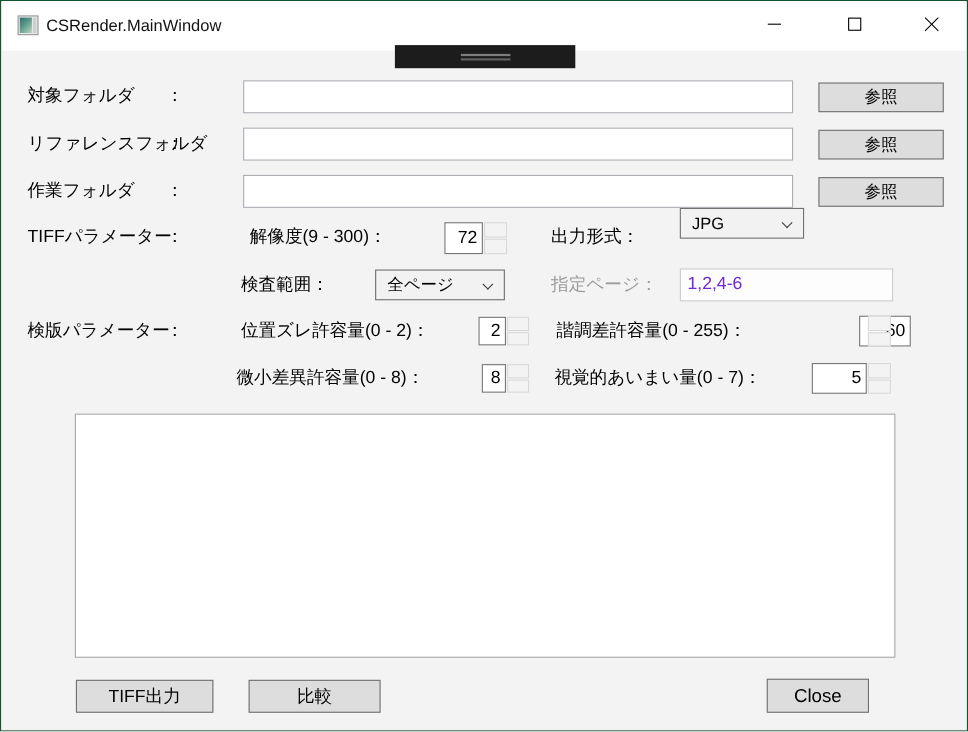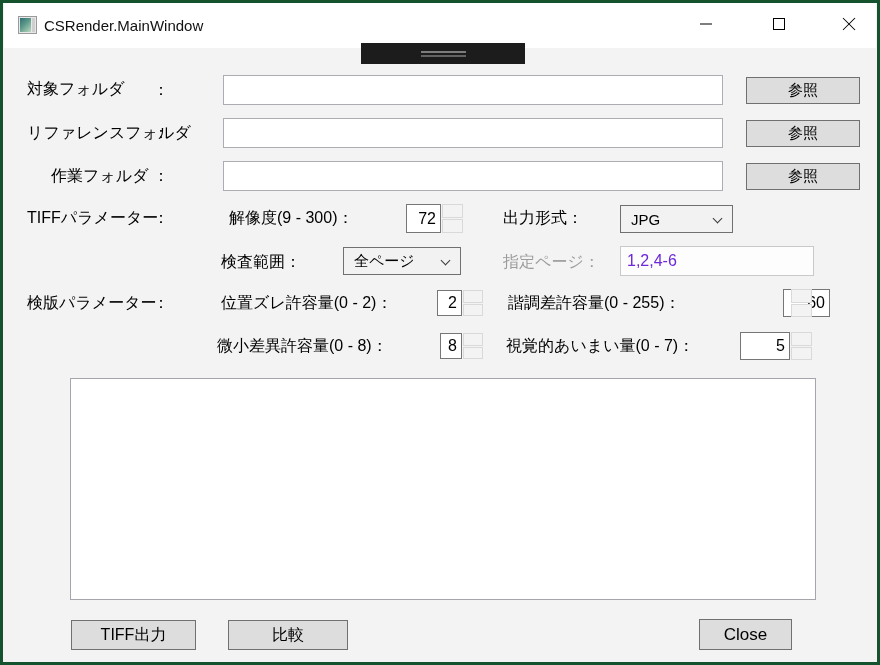--- a/index.html
+++ b/index.html
@@ -1,20 +1,20 @@
 <!DOCTYPE html>
 <html><head>
 <meta charset="utf-8">
 <style>
   * { margin:0; padding:0; box-sizing:border-box; }
   html,body { width:880px; height:665px; overflow:hidden; }
   body { font-family:"Liberation Sans","DejaVu Sans",sans-serif; }
   .window {
     position:relative; width:880px; height:665px;
-    background:#f3f3f3; border:3px solid #14532d;padding-left:20px;
+    background:#f3f3f3; border:1px solid #14532d;padding-left:20px;
   }
   
   .titlebar { position:absolute; left:1px; top:0; right:1px; height:45px; background:#ffffff; }
   .app-icon { position:absolute; left:14px; top:13px; width:19px; height:18px;
     background:#e8e8e8; border:1px solid #9a9a9a; }
   .app-icon .pane { position:absolute; left:1px; top:1px; width:11px; height:14px;
     background:linear-gradient(135deg,#2e6f74 0%,#5e9a8a 45%,#bcd7c2 100%); }
   .app-icon .side { position:absolute; right:1px; top:1px; width:3px; height:14px; background:#cfcfcf; }
   .window-title { position:absolute; left:40px; top:0; height:45px; line-height:45px;
     font-size:15px; color:#111; }
@@ -82,35 +82,35 @@
   <div class="lbl" style="left:24px; top:72px;font-family:Liberation Mono, monospace;">対象フォルダ</div>
   <div class="lbl" style="left:150px; top:72px;">：</div>
   <input class="tbox" style="left: 220px; top: 72px; width: 500px; height: 30px;" value="">
   <button class="btn" style="left:743px; top:74px; width:114px; height:27px;">参照</button>
 
   <div class="lbl" style="left:24px; top:115px;">リファレンスフォルダ</div>
   <div class="lbl" style="left:150px; top:115px;">：</div>
   <input class="tbox" style="left: 220px; top: 115px; width: 500px; height: 30px;" value="">
   <button class="btn" style="left:743px; top:117px; width:114px; height:27px;">参照</button>
 
-  <div class="lbl" style="left:24px; top:158px;margin-left:24px;">作業フォルダ</div>
+  <div class="lbl" style="left:24px; top:158px;">作業フォルダ</div>
   <div class="lbl" style="left:150px; top:158px;">：</div>
   <input class="tbox" style="left: 220px; top: 158px; width: 500px; height: 30px;" value="">
   <button class="btn" style="left:743px; top:160px; width:114px; height:27px;">参照</button>
 
   <div class="lbl" style="left:24px; top:200px;">TIFFパラメーター</div>
   <div class="lbl" style="left:150px; top:200px;">：</div>
   <div class="lbl" style="left:226px; top:200px;text-align:right;">解像度(9 - 300)：</div>
   <input class="spinbox" style="left: 403px; top: 201px; width: 35px; height: 29px;" value="72">
   <div class="spincol" style="left:439px; top:201px; width:21px; height:29px;">
     <div class="sbtn"></div>
     <div class="sbtn"></div>
   </div>
   <div class="lbl" style="left:500px; top:200px;">出力形式：</div>
-  <div class="combo" style="left:617px; top:202px; width:113px; height:28px;">
+  <div class="combo" style="left:617px; top:188px; width:113px; height:28px;">
     <span>JPG</span>
     <span class="chev"></span>
   </div>
 
   <div class="lbl" style="left:218px; top:244px;">検査範囲：</div>
   <div class="combo" style="left:340px; top:244px; width:118px; height:28px;">
     <span>全ページ</span>
     <span class="chev"></span>
   </div>
   <div class="lbl dim" style="left:500px; top:244px;">指定ページ：</div>

